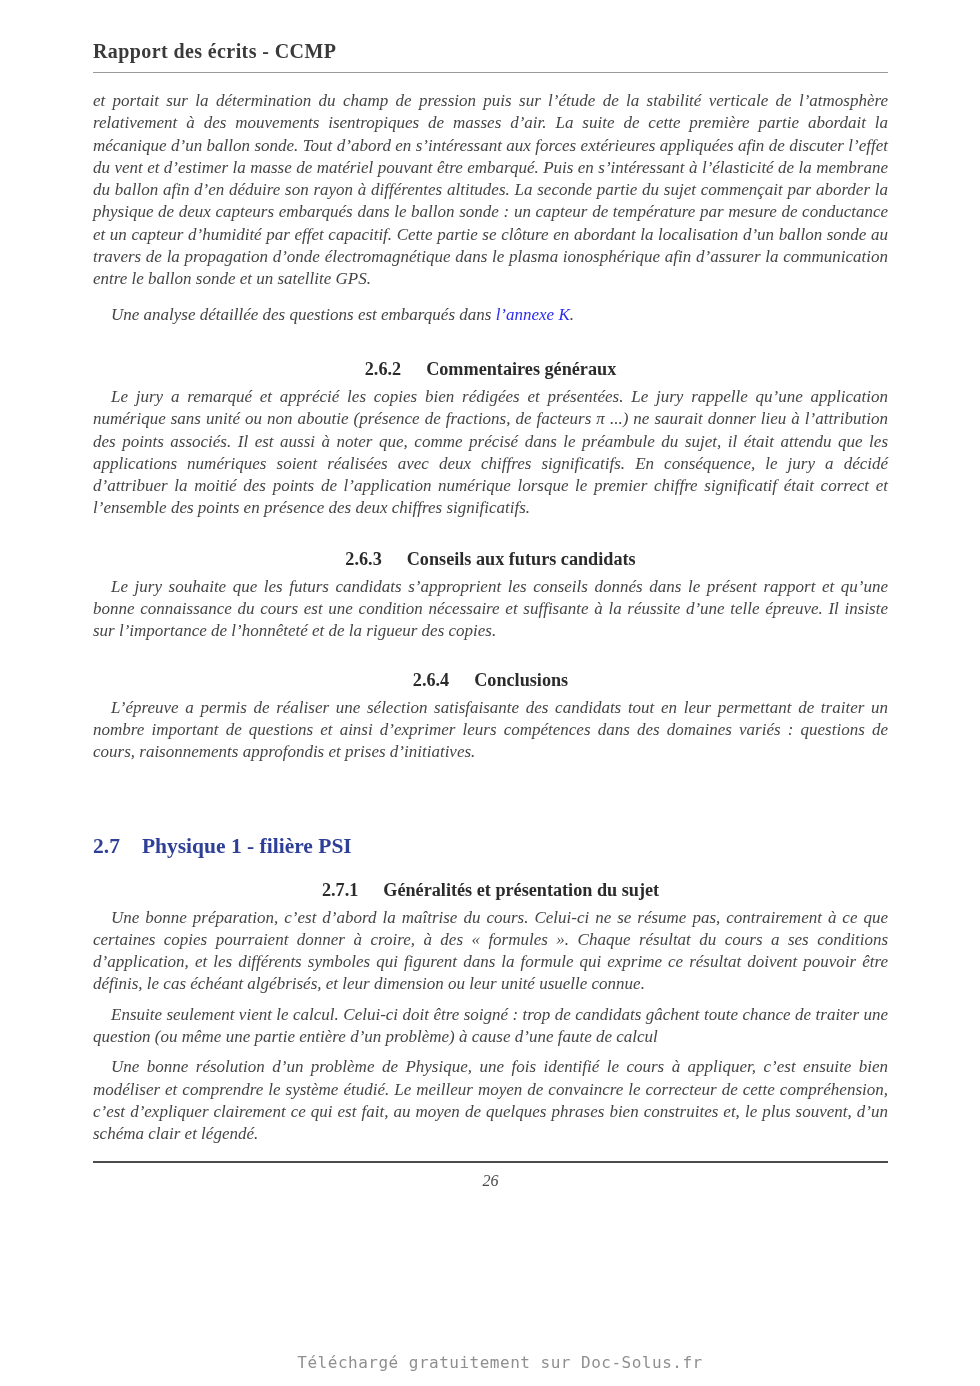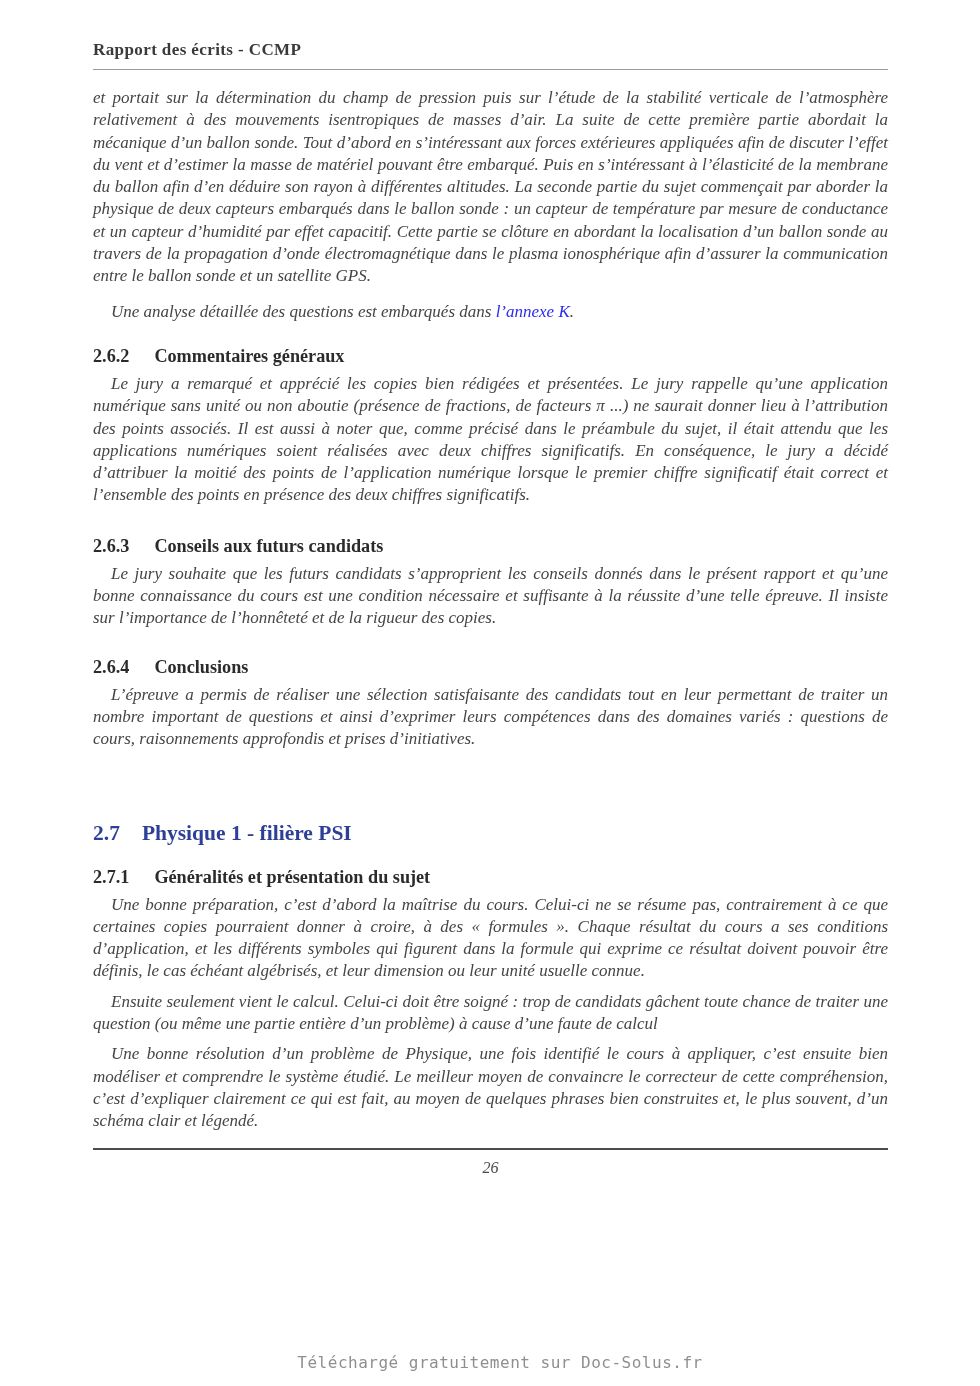--- a/index.html
+++ b/index.html
@@ -13,21 +13,21 @@
     color: #454545;
     overflow: hidden;
   }
   .content {
     position: absolute;
     left: 93px;
     top: 40px;
     width: 795px;
   }
   .page-header-title {
-    font-size: 17px;
+    font-size: 20px;
     font-weight: bold;
     color: #3a3a3a;
     letter-spacing: 0.4px;
   }
   .header-rule {
     border: none;
     border-top: 1px solid #9a9a9a;
     margin: 9px 0 0 0;
   }
   .para {
@@ -37,24 +37,25 @@
     margin: 0;
     text-indent: 18px;
     color: #454545;
     font-style: italic;
   }
   .noindent { text-indent: 0; }
   .intro { margin-top: 17px; }
   .annexe-para { margin-top: 13px; }
   a.doc-link { color: #2b2bee; text-decoration: none; cursor: pointer; }
   .subsection-heading {
-    margin: 23px 0 0 0;
+    margin: 33px 0 0 0;
     font-size: 18.2px;
     font-weight: bold;
     color: #2b2b2b;
+    text-align: center;
   }
   .subsection-heading .sec-num { margin-right: 25px; }
   .subsection-heading + .para { margin-top: 6px; }
   .h263 { margin-top: 29px; }
   .h264 { margin-top: 27px; }
   .section-heading {
     margin: 70px 0 0 0;
     font-size: 21.5px;
     font-weight: bold;
     color: #2e3f97;

